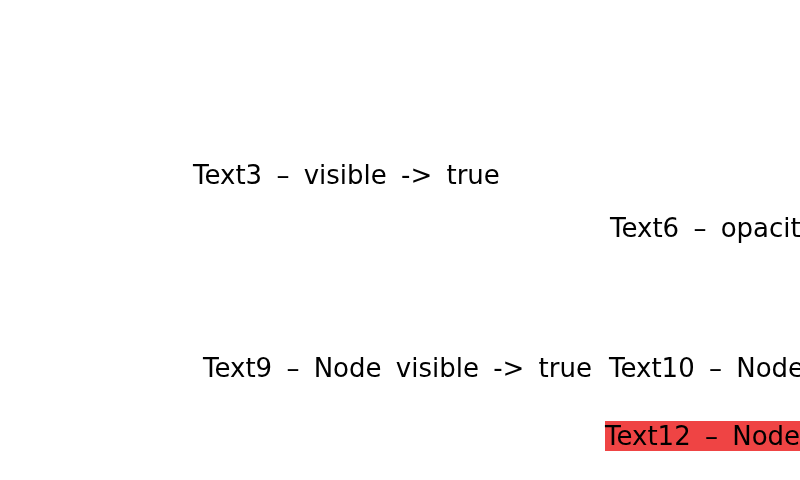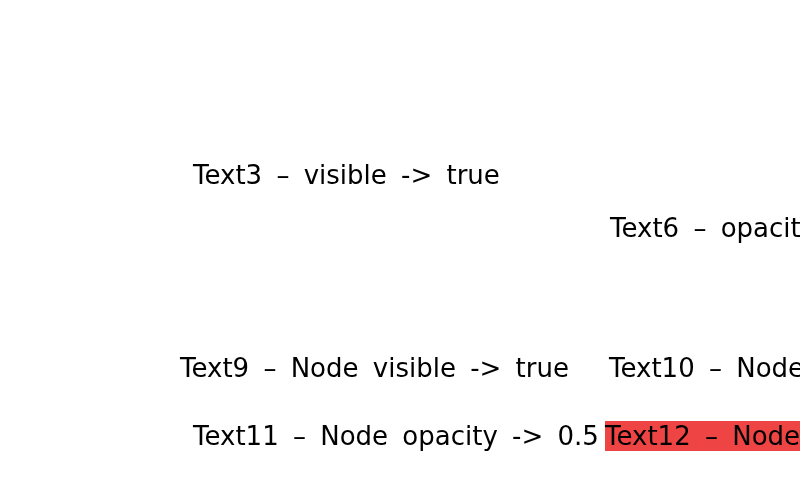--- a/index.html
+++ b/index.html
@@ -24,35 +24,34 @@
     color: #000000;
     font-size: 26px;
     line-height: 30px;
     font-weight: 400;
     word-spacing: 6px;
     letter-spacing: 0px;
   }
   
   .t-text3  { left: 193px; top: 144px; margin-top: 16px; }
   .t-text6  { left: 610px; top: 213px; }
-  .t-text9  { left: 180px; top: 353px; }
+  .t-text9  { left: 203px; top: 353px; }
   .t-text10 { left: 609px; top: 353px; background: #ffffff; }
   .t-text11 { left: 193px; top: 421px; }
   .t-text12 { left: 605px; top: 421px; background: #ef4444; }
 </style>
 </head>
 <body>
 
 <div class="canvas">
 
   <div class="text-item t-text3">Text3  –  visible  -&gt;  true</div>
 
   <div class="text-item t-text6">Text6  –  opacity</div>
 
   <div class="text-item t-text9">Text9  –  Node  visible  -&gt;  true</div>
 
   <div class="text-item t-text10">Text10  –  Node</div>
 
-  <div class="text-item t-text11">Text11  –  Node  opacity  -&gt;  0.5</div>
 
   <div class="text-item t-text12">Text12  –  Node</div>
 
 </div>
 
 </body></html>

